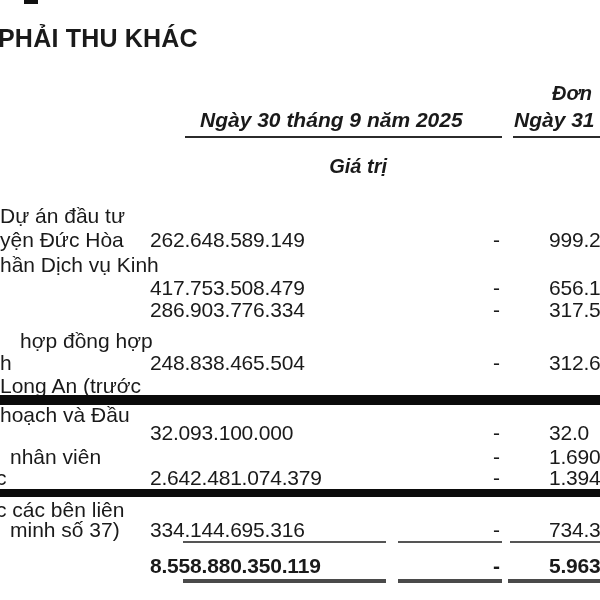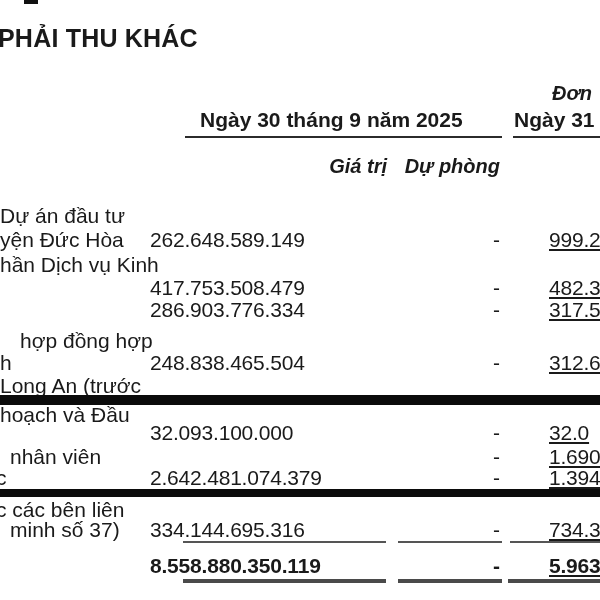--- a/index.html
+++ b/index.html
@@ -15,21 +15,21 @@
     font-size:25px;font-weight:bold;letter-spacing:0.2px;white-space:nowrap;
   }
   .artifact{position:absolute;background:#111;}
 
   .unit{
     position:absolute;left:552px;top:66px;
     font-size:20px;font-style:italic;font-weight:bold;white-space:nowrap;margin-top:16px;
   }
 
   .hdr-period{
-    position:absolute;top:108px;font-size:21px;font-weight:bold;
+    position:absolute;top:108px;font-size:21px;font-style:italic;font-weight:bold;
     white-space:nowrap;
   }
   .hdr-p1{left:200px;}
   .hdr-p2{left:514px;text-align:center;}
   .hline{position:absolute;height:2px;background:#2b2b2b;}
   .h-u1{left:185px;top:136px;width:317px;}
   .h-u2{left:513px;top:136px;width:87px;}
 
   .subhdr{
     position:absolute;top:155px;font-size:20px;font-style:italic;font-weight:bold;
@@ -38,21 +38,21 @@
   .sub-v{left:235px;width:152px;}
   .sub-p{left:340px;width:160px;}
 
   .line{
     position:absolute;left:0;width:600px;height:26px;
     font-size:21px;line-height:24px;white-space:nowrap;
   }
   .lbl{position:absolute;left:0;top:0;}
   .val{position:absolute;left:150px;width:235px;top:0;text-align:left;letter-spacing:-0.2px;}
   .prov{position:absolute;left:420px;width:80px;top:0;text-align:right;}
-  .prior{position:absolute;left:549px;top:0;letter-spacing:-0.2px;text-decoration:underline;}
+  .prior{position:absolute;left:549px;top:0;letter-spacing:-0.2px;}
   .bold{font-weight:bold;}
 
   .bar{position:absolute;left:0;width:600px;background:#0b0b0b;}
   .bar1{top:395px;height:10px;}
   .bar2{top:489px;height:8px;}
 
   .useg{position:absolute;height:2px;background:#555;}
   .u14a{left:183px;top:541px;width:203px;}
   .u14b{left:398px;top:541px;width:104px;}
   .u14c{left:510px;top:541px;width:90px;}
@@ -72,41 +72,40 @@
   <div class="title">PHẢI THU KHÁC</div>
 
   <div class="unit">Đơn</div>
 
   <div class="hdr-period hdr-p1">Ngày 30 tháng 9 năm 2025</div>
   <div class="hdr-period hdr-p2">Ngày 31</div>
   <div class="hline h-u1"></div>
   <div class="hline h-u2"></div>
 
   <div class="subhdr sub-v">Giá trị</div>
-  <div class="subhdr sub-p">Dự phòng</div>
 
   <div class="line" style="top:204px">
     <span class="lbl">Dự án đầu tư</span>
   </div>
 
   <div class="line" style="top:228px">
     <span class="lbl">yện Đức Hòa</span>
     <span class="val">262.648.589.149</span>
     <span class="prov">-</span>
     <span class="prior">999.2</span>
   </div>
 
   <div class="line" style="top:253px">
     <span class="lbl">hần Dịch vụ Kinh</span>
   </div>
 
   <div class="line" style="top:276px">
     <span class="val">417.753.508.479</span>
     <span class="prov">-</span>
-    <span class="prior">482.3</span>
+    <span class="prior">656.1</span>
   </div>
 
   <div class="line" style="top:298px">
     <span class="val">286.903.776.334</span>
     <span class="prov">-</span>
     <span class="prior">317.5</span>
   </div>
 
   <div class="line" style="top:329px">
     <span class="lbl" style="left:20px">hợp đồng hợp</span>

